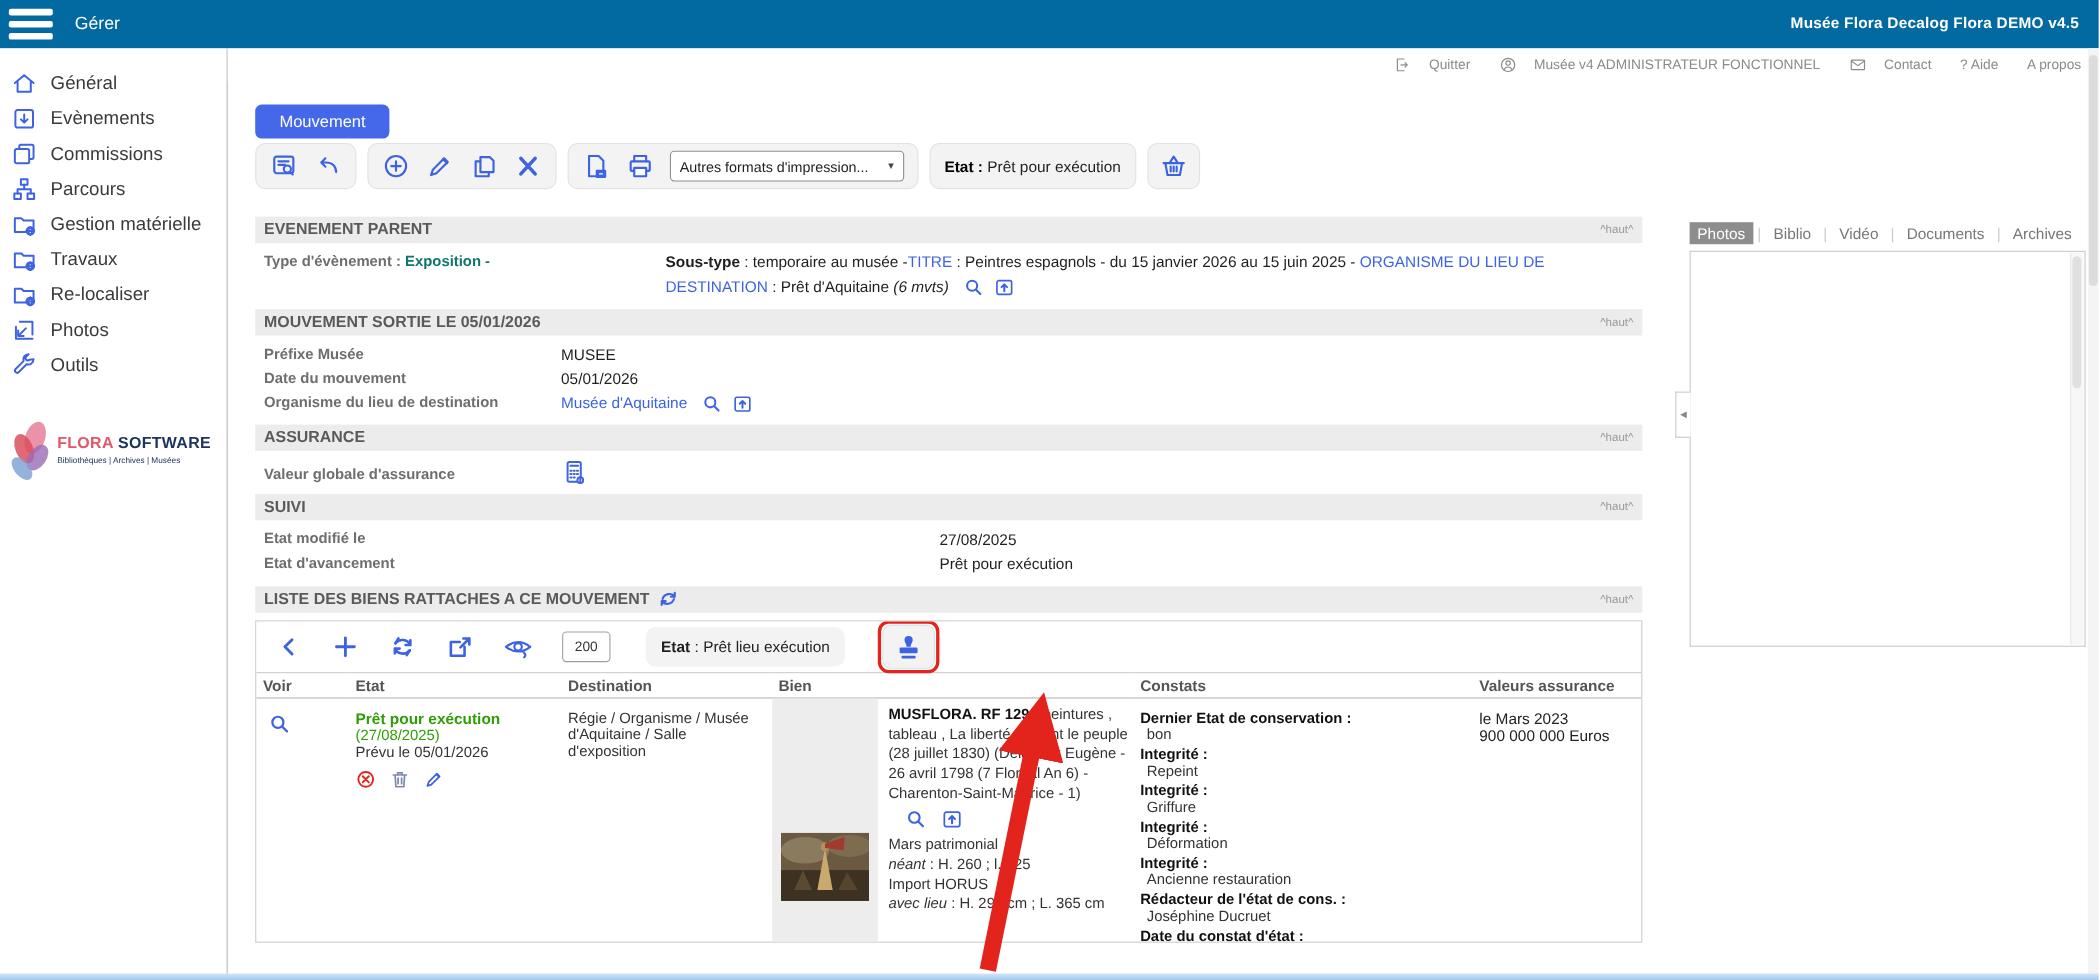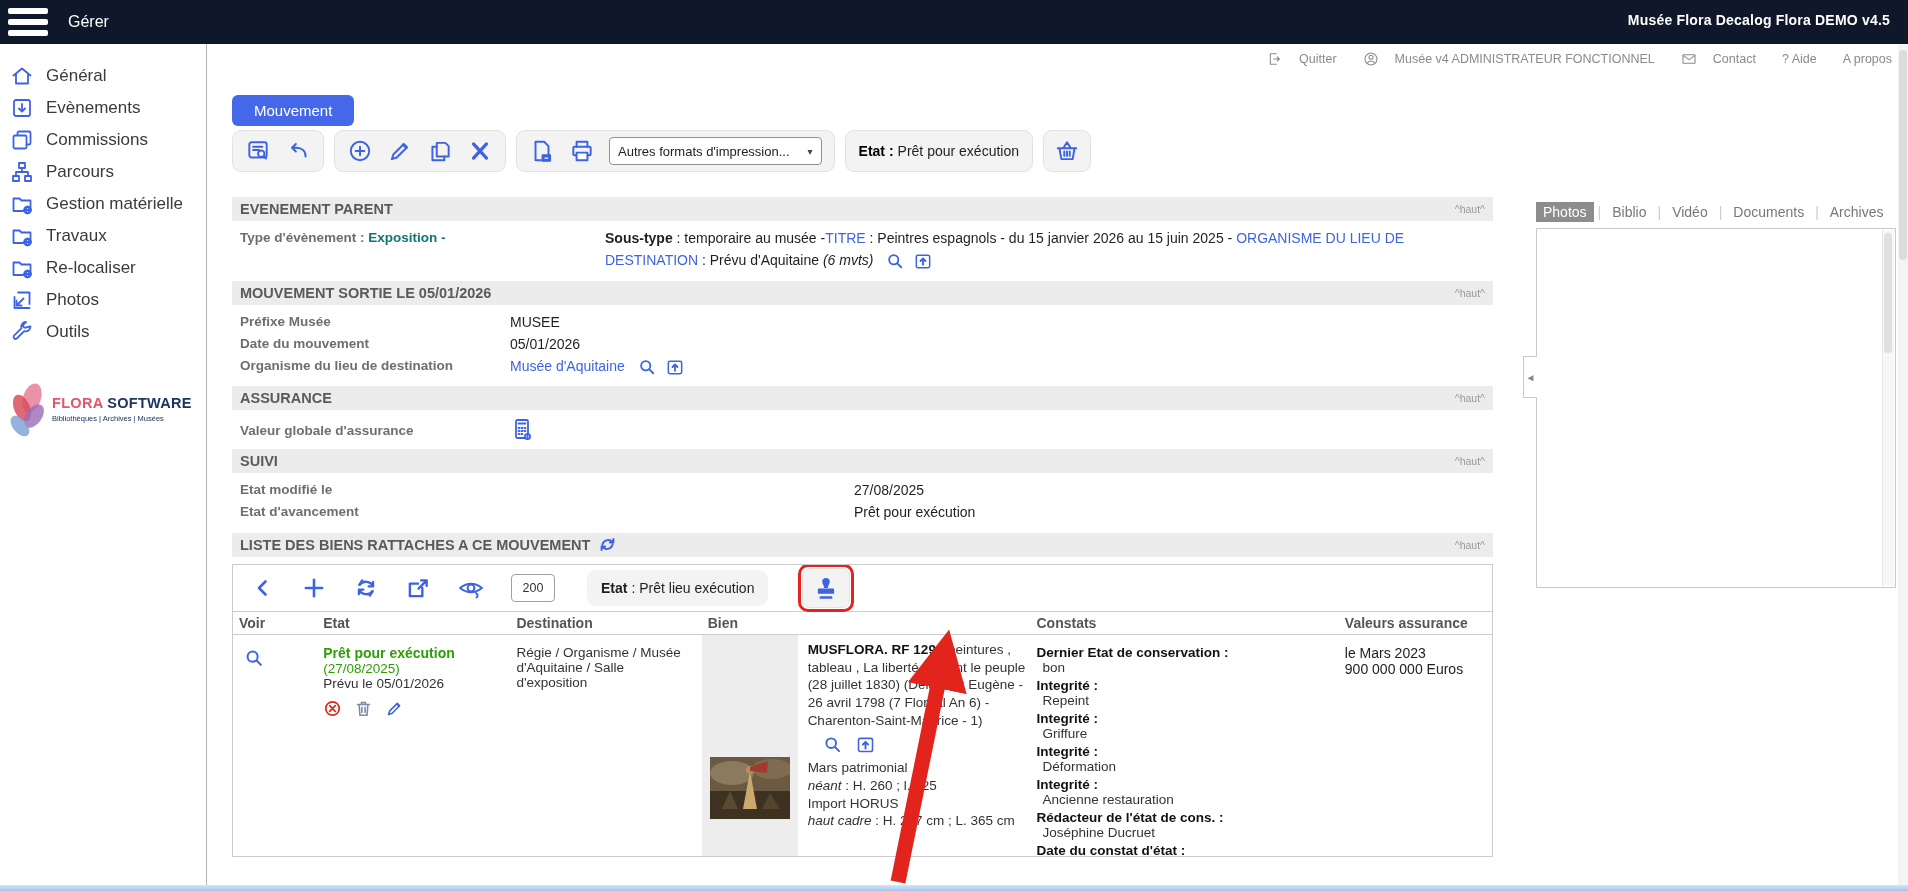--- a/index.html
+++ b/index.html
@@ -2,21 +2,21 @@
 <html lang="fr"><head>
 <meta charset="utf-8">
 <style>
   html,body{margin:0;padding:0;background:#fff;font-family:"Liberation Sans",sans-serif;}
   body{width:1908px;height:891px;overflow:hidden;position:relative;}
   svg{display:block;}
   .ic{stroke:#3d63e3;fill:none;stroke-width:1.8;stroke-linecap:round;stroke-linejoin:round;}
   .ic-gray{stroke:#8a8a8a;fill:none;stroke-width:1.6;stroke-linecap:round;stroke-linejoin:round;}
 
   
-  .top-header{position:absolute;left:0;top:0;width:1908px;height:44px;background:#0f172a;display:flex;align-items:center;}
+  .top-header{position:absolute;left:0;top:0;width:1908px;height:44px;background:#0369a1;display:flex;align-items:center;}
   .burger{width:46px;height:30px;margin-left:8px;display:flex;flex-direction:column;justify-content:center;gap:5px;cursor:pointer;}
   .burger span{display:block;width:40px;height:6px;background:#fff;border-radius:2px;}
   .hdr-menu{color:#fff;font-size:16px;margin-left:14px;}
   .hdr-title{position:absolute;right:18px;top:12px;color:#fff;font-size:14px;font-weight:bold;letter-spacing:.2px;}
 
   
   .sidebar{position:absolute;left:0;top:44px;width:206px;height:847px;background:#fff;border-right:1px solid #b5b5b5;}
   .side-item{display:flex;align-items:center;gap:12px;height:32px;padding-left:10px;cursor:pointer;}
   .side-item .lbl{font-size:17px;color:#3a3a3a;}
   .side-logo{position:absolute;left:0;top:330px;width:200px;}
@@ -299,21 +299,21 @@
   
   <div class="secbar" style="margin-top:25px">
     <span class="t">EVENEMENT PARENT</span>
     <a class="haut">^haut^</a>
   </div>
   <div class="frow" style="padding:7px 8px 10px 8px;">
     <div class="flabel" style="width:365px;">
       <span>Type d'évènement :</span> <span style="font-weight:bold;color:#0f766e">Exposition -</span>
     </div>
     <div class="fval" style="flex:1;font-size:14px;">
-      <b>Sous-type</b> <span>: temporaire au musée -</span><span class="linkblue">TITRE</span> <span>: Peintres espagnols - du 15 janvier 2026 au 15 juin 2025 -</span> <span class="linkblue">ORGANISME DU LIEU DE DESTINATION</span> <span>: Prévu d'Aquitaine</span> <span class="ital">(6 mvts)</span>
+      <b>Sous-type</b> <span>: temporaire au musée -</span><span class="linkblue">TITRE</span> <span>: Peintres espagnols - du 15 janvier 2026 au 15 juin 2025 -</span> <span class="linkblue">ORGANISME DU LIEU DE DESTINATION</span> <span>: Prêt d'Aquitaine</span> <span class="ital">(6 mvts)</span>
       <span class="inline-icons">
         <svg class="ic" width="20" height="20" viewBox="0 0 24 24" style="stroke-width:2.2">
             <circle cx="10.5" cy="10.5" r="5.5"></circle>
             <path d="M14.8 14.8 L19.5 19.5"></path>
           </svg>
         <svg class="ic" width="20" height="20" viewBox="0 0 24 24">
             <rect x="4" y="5" width="16" height="15" rx="2"></rect>
             <path d="M12 16.5 V9.5 M9 12 L12 9 L15 12" style="stroke-width:2.2"></path>
           </svg>
       </span>
@@ -515,21 +515,21 @@
                     <path d="M14.8 14.8 L19.5 19.5"></path>
                   </svg>
                 <svg class="ic" width="21" height="21" viewBox="0 0 24 24">
                     <rect x="4" y="5" width="16" height="15" rx="2"></rect>
                     <path d="M12 16.5 V9.5 M9 12 L12 9 L15 12" style="stroke-width:2.2"></path>
                   </svg>
               </div>
               <div>Mars patrimonial</div>
               <div><span class="ital">néant</span><span> : H. 260 ; l. 325</span></div>
               <div>Import HORUS</div>
-              <div><span class="ital">haut cadre</span><span> : H. 297 cm ; L. 365 cm</span></div>
+              <div><span class="ital">avec lieu</span><span> : H. 297 cm ; L. 365 cm</span></div>
             </div>
           </td>
           <td>
             <div class="constats" style="margin-top:4px">
               <div class="pair">
                   <div class="cl">Dernier Etat de conservation :</div>
                   <div class="cv">bon</div>
                 </div>
               <div class="pair">
                   <div class="cl">Integrité :</div>

